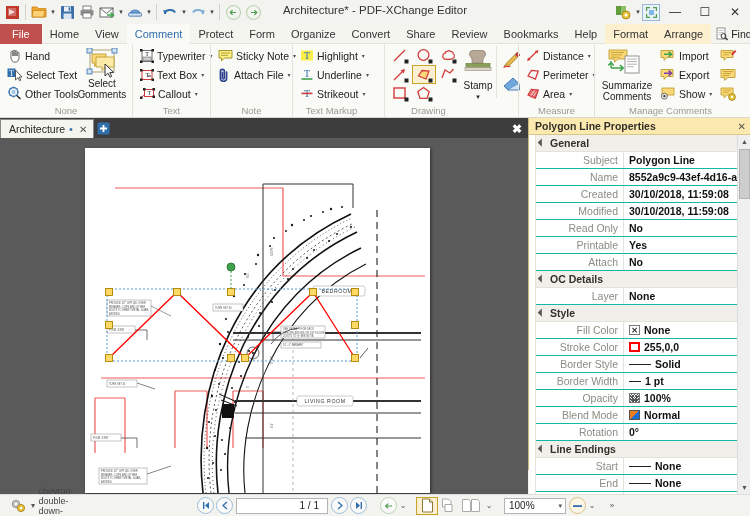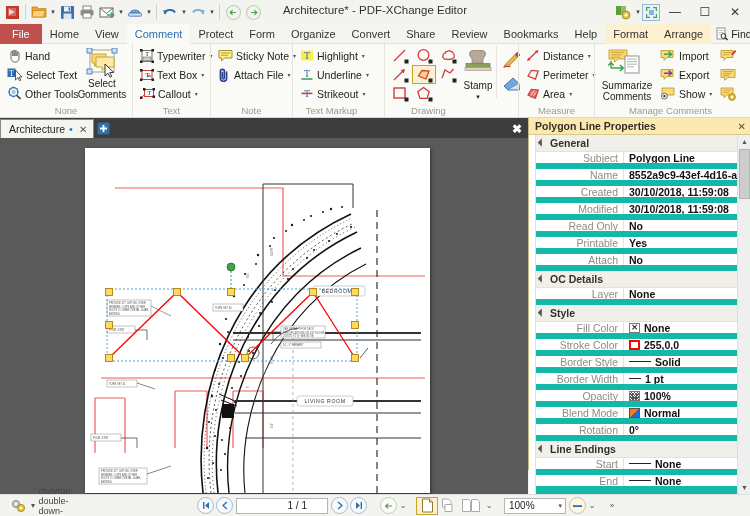--- a/index.html
+++ b/index.html
@@ -128,21 +128,21 @@
   }
   .props-head .x { margin-left:auto; font-size:10px; font-weight:normal; color:#55504a; }
   .grid-wrap { position:absolute; top:17px; left:0; width:222px; height:359px; background:#fff; }
   .grid-inner { position:absolute; top:0; left:6px; width:203px; height:359px; border-left:1px solid #e3e3dd; }
   .grp-row {
     height:17px; display:flex; align-items:center; gap:4px; padding-left:3px;
     background:#f0efe9; border-bottom:1px solid #e3e3dd; font-size:10.5px;
     font-weight:bold; color:#33302a;
   }
   .grp-row .tri { font-size:7px; color:#555; transform:rotate(45deg); display:inline-block; width:7px; }
-  .prow { height:17px; display:flex; align-items:stretch; border-bottom:6px solid #14b8a6; font-size:10.5px; }
+  .prow { height:17px; display:flex; align-items:stretch; border-bottom:1px solid #14b8a6; font-size:10.5px; }
   .prow .k {
     width:88px; padding-right:5px; display:flex; align-items:center; justify-content:flex-end;
     color:#8c8c84; border-right:1px solid #e3e3dd;
   }
   .prow .v { flex:1; padding-left:5px; display:flex; align-items:center; gap:4px; color:#111; font-weight:bold; overflow:hidden; white-space:nowrap; }
   .swatch { width:11px; height:10px; border:1px solid #777; background:#fff; display:inline-block; flex:0 0 auto; }
   .swatch.red { border:2px solid #ff0000; }
   .swatch.blend { background:linear-gradient(135deg,#f07c1a 0 50%,#1a6fd4 50% 100%); border:1px solid #555; }
   .swatch.xmark { position:relative; font-size:8px; display:flex; align-items:center; justify-content:center; color:#333; }
   .swatch.hatch {
@@ -165,21 +165,21 @@
   .status .grip { width:4px; height:14px; margin:0 2px;
     background-image:radial-gradient(#b5b5b5 40%, transparent 41%); background-size:2px 2px; }
   .sbtn { width:20px; height:18px; display:flex; align-items:center; justify-content:center; color:#444; font-size:10px; }
   .circbtn {
     width:17px; height:17px; border-radius:50%; border:1px solid #9cbcd8;
     display:flex; align-items:center; justify-content:center; color:#2f6fae; font-size:9px;
     background:#fafafa; margin:0 1px;
   }
   .pagebox {
     width:92px; height:16px; background:#fff; border:1px solid #b5b5b5;
-    display:flex; align-items:center; justify-content:flex-end; padding-right:20px;
+    display:flex; align-items:center; justify-content:flex-end; padding-right:8px;
     font-size:10px; color:#222; margin:12px 2px;
   }
   .zoombox {
     width:62px; height:16px; background:#fff; border:1px solid #b5b5b5;
     display:flex; align-items:center; padding-left:4px; font-size:10px; color:#222; margin:0 2px;
     position:relative;
   }
   .zoombox .cv { position:absolute; right:3px; font-size:7px; color:#555; }
   .chev { font-size:8px; color:#555; width:10px; text-align:center; }
 

